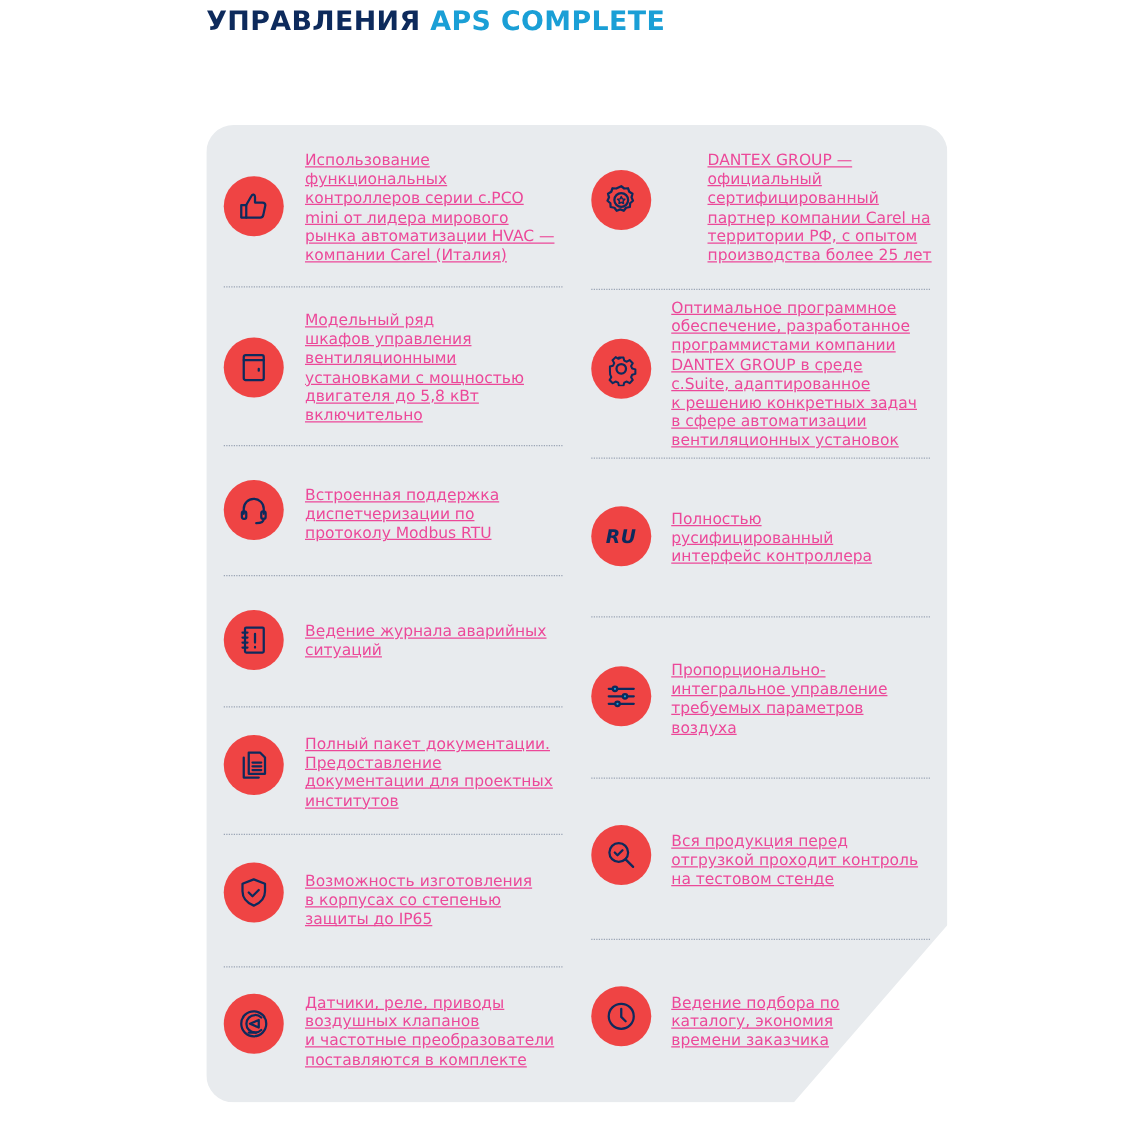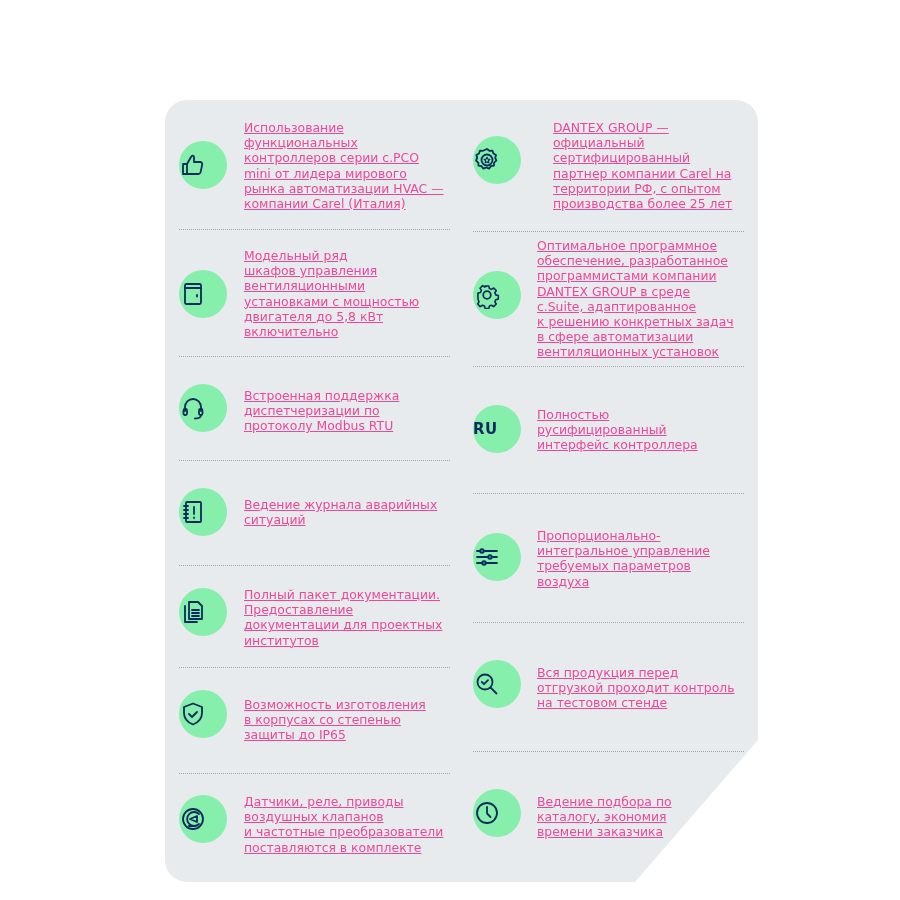--- a/index.html
+++ b/index.html
@@ -6,33 +6,34 @@
     body { width: 900px; height: 900px; position: relative; overflow: hidden;
            font-family: "DejaVu Sans", "Liberation Sans", sans-serif; }
     .title { position: absolute; left: 165px; top: 6px; width: 620px;
              font-family: "DejaVu Sans", sans-serif; font-weight: bold;
              font-size: 21.5px; line-height: 24px; color: #0d2a5c; letter-spacing: 0.3px; }
     .title .accent { color: #1a9fd6; }
     .panel { position: absolute; left: 165px; top: 100px; width: 593px; height: 782px;
              background: #e8ebee; border-radius: 22px;
              clip-path: polygon(0 0, 100% 0, 100% 640px, 470px 100%, 0 100%); }
     .icon { position: absolute; width: 48px; height: 48px; border-radius: 50%;
-            background: #86efac; display: flex; align-items: center; justify-content: flex-start; }
+            background: #ef4444; display: flex; align-items: center; justify-content: center; font-style: italic; }
     .icon svg { width: 28px; height: 28px; stroke: #0d2a5c; fill: none; stroke-width: 1.8;
                 stroke-linecap: round; stroke-linejoin: round; }
     .icon .ru { font-family: "DejaVu Sans", sans-serif; font-weight: bold; font-size: 15px;
                 color: #0d2a5c; letter-spacing: 0.5px; }
     .text { position: absolute; font-size: 12.4px; line-height: 15.2px; color: #ec4899;
             white-space: pre-line; text-decoration: underline; }
     .divider { position: absolute; height: 0; border-top: 1.5px dotted #9aa5b5; }
   </style>
 </head>
 <body>
 
 <div class="title">
+  <div><span>УПРАВЛЕНИЯ </span><span class="accent">APS COMPLETE</span></div>
 </div>
 
 <div class="panel"></div>
 
 <div>
 
   <div class="icon" style="left:179px; top:141px;">
     <svg viewBox="0 0 28 28">
         <path d="M4 13h4v10H4z"></path>
         <path d="M8 13l4-7c1-2 3-1.5 3 0.5V11h6c1.5 0 2.5 1.2 2.2 2.6l-1.6 7.5c-.3 1.2-1.2 1.9-2.4 1.9H8"></path>
@@ -126,21 +127,21 @@
 
 <div>
 
   <div class="icon" style="left:473px; top:136px;">
     <svg viewBox="0 0 28 28">
         <path d="M14 3l2.4 1.8 3-.2 1 2.8 2.6 1.6-.8 2.9 1.2 2.7-2.3 2 -.2 3-3 .6-1.9 2.4-2.8-1.1-2.8 1.1-1.9-2.4-3-.6-.2-3-2.3-2 1.2-2.7-.8-2.9 2.6-1.6 1-2.8 3 .2z"></path>
         <circle cx="14" cy="14" r="5.5"></circle>
         <path d="M14 11.3l.9 1.8 2 .3-1.45 1.4.35 2-1.8-.95-1.8.95.35-2-1.45-1.4 2-.3z" stroke-width="1.2"></path>
       </svg>
   </div>
-  <div class="text" style="left:553px; top:120px;">DANTEX GROUP —
+  <div class="text" style="left:566px; top:120px;">DANTEX GROUP —
 официальный
 сертифицированный
 партнер компании Carel на
 территории РФ, с опытом
 производства более 25 лет</div>
   <div class="divider" style="left:473px; top:231px; width:271px;"></div>
 
   <div class="icon" style="left:473px; top:271px;">
     <svg viewBox="0 0 28 28">
         <path d="M12 4h4l.7 2.8 2.3 1 2.5-1.5 2.8 2.8-1.5 2.5 1 2.3 2.8.7v4l-2.8.7-1 2.3 1.5 2.5-2.8 2.8-2.5-1.5-2.3 1-.7 2.8h-4l-.7-2.8-2.3-1-2.5 1.5-2.8-2.8 1.5-2.5-1-2.3L4 16v-4l2.8-.7 1-2.3-1.5-2.5 2.8-2.8 2.5 1.5 2.3-1z" transform="scale(0.9) translate(1.5 1.5)"></path>

